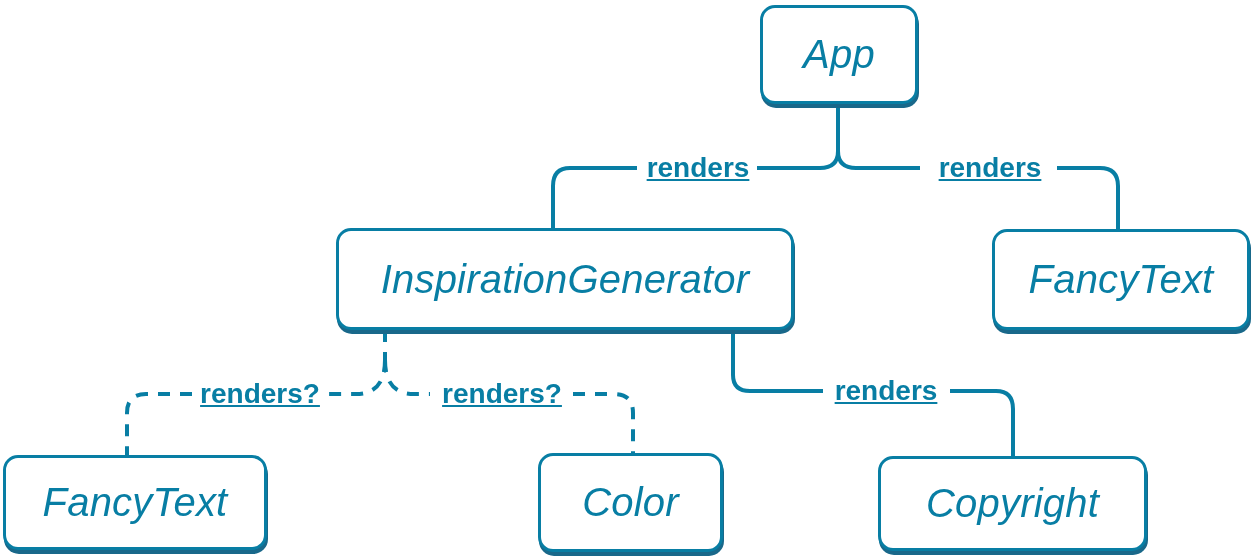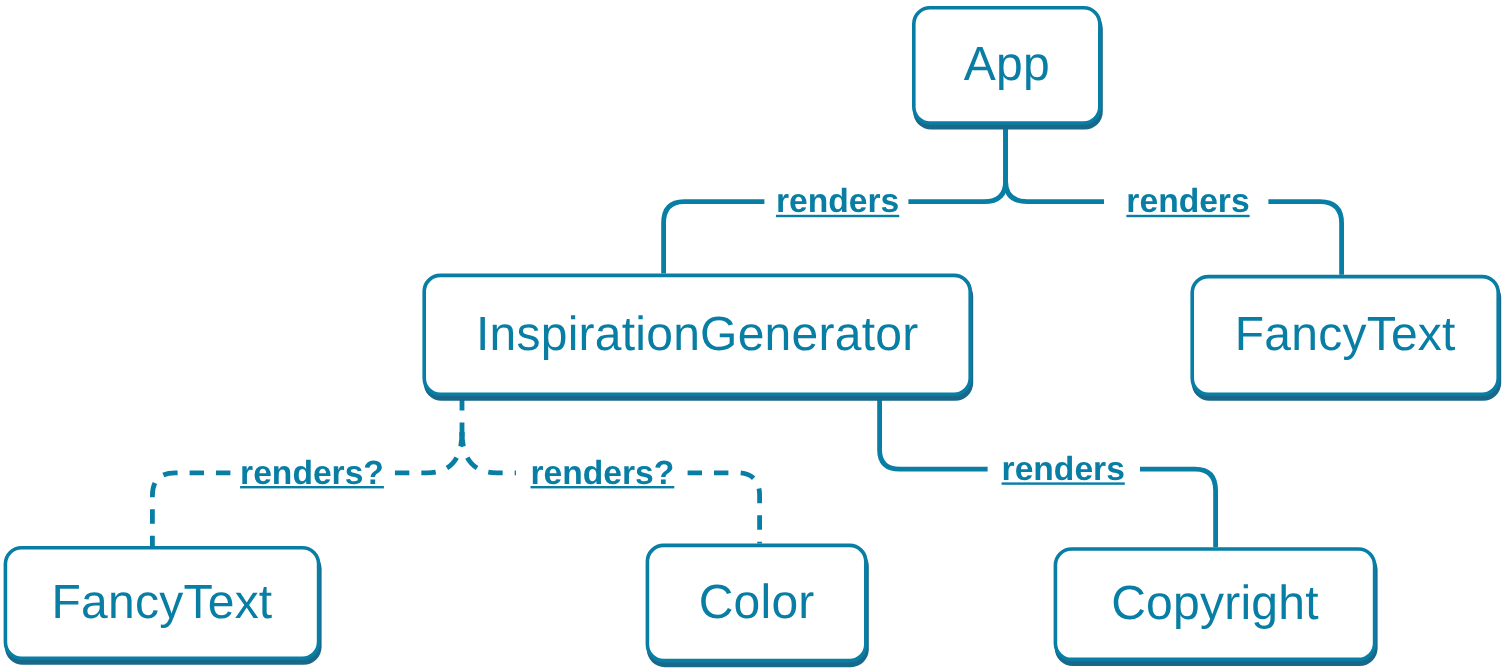--- a/index.html
+++ b/index.html
@@ -36,20 +36,21 @@
 
   .node {
     position: absolute;
     display: flex;
     align-items: center;
     justify-content: center;
     background: var(--node-fill);
     border: 3.5px solid var(--accent);
     border-radius: 15px;
     box-shadow: 1px 4px 0 var(--node-shadow);
+    font-style: italic;
   }
   .node .node-label {
     color: var(--accent);
     font-size: 40px;
     font-weight: 500;
     letter-spacing: 0.2px;
     white-space: nowrap;
   }
 
   .edge-label {
@@ -85,21 +86,21 @@
     <path class="edge dashed" d="M 573 394 H 614 Q 633 394 633 413 V 453"></path>
 
     <path class="edge" d="M 733 330 V 375 Q 733 391 750 391 H 823"></path>
     <path class="edge" d="M 950 391 H 996 Q 1013 391 1013 409 V 456"></path>
   </svg>
 
   <div class="node" style="left:760px; top:5px;   width:158px; height:99px;">
     <span class="node-label">App</span>
   </div>
 
-  <div class="node" style="left:352px; top:228px; width:458px; height:102px;">
+  <div class="node" style="left:336px; top:228px; width:458px; height:102px;">
     <span class="node-label">InspirationGenerator</span>
   </div>
 
   <div class="node" style="left:992px; top:229px; width:258px; height:101px;">
     <span class="node-label">FancyText</span>
   </div>
 
   <div class="node" style="left:3px;   top:455px; width:264px; height:95px;">
     <span class="node-label">FancyText</span>
   </div>

